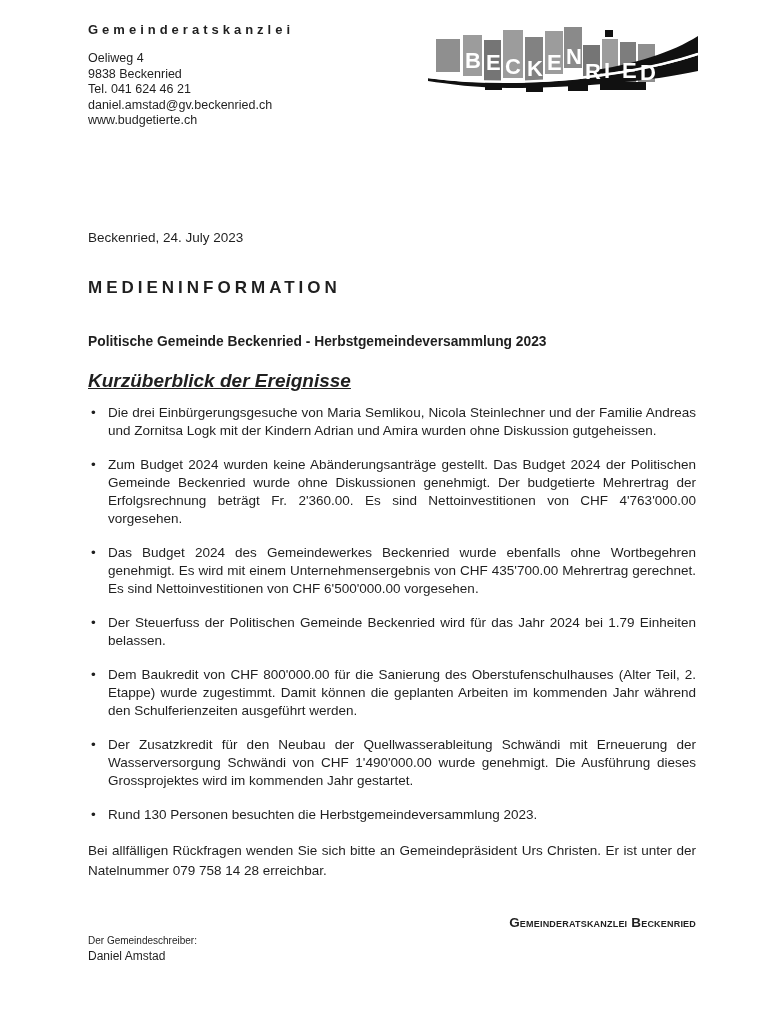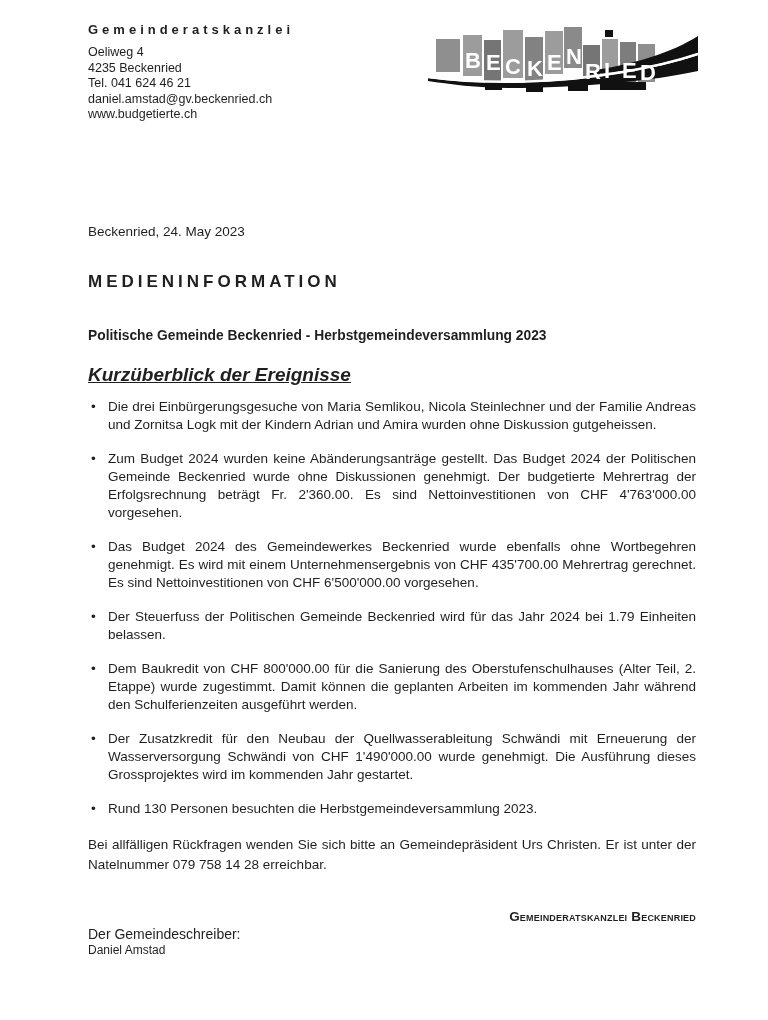--- a/index.html
+++ b/index.html
@@ -18,21 +18,21 @@
     position: absolute;
     left: 88px;
     right: 72px;
     top: 22px;
   }
   .office {
     font-size: 13px;
     font-weight: bold;
     letter-spacing: 4px;
   }
-  .address { margin-top: 8px; }
+  .address { margin-top: 14px; }
   .addr-line {
     font-size: 12.5px;
     line-height: 15.6px;
   }
   .logo {
     position: absolute;
     left: 428px;
     top: 24px;
     width: 270px;
     height: 68px;
@@ -89,21 +89,21 @@
   .signature { margin-top: 34px; }
   .sig-org {
     font-size: 13.5px;
     font-weight: bold;
     font-variant: small-caps;
     letter-spacing: 0.2px;
     text-align: right;
   }
   .sig-role {
     margin-top: 2px;
-    font-size: 14px;
+    font-size: 10px;
     line-height: 17px;
   }
   .sig-name {
     font-size: 12px;
     line-height: 15px;
   }
 </style>
 </head>
 <body>
 
@@ -148,28 +148,28 @@
         </g>
     </svg>
   </div>
 
   <div class="content">
     <div class="sender">
       <div class="office">Gemeinderatskanzlei</div>
       <div class="address">
 
       <div class="addr-line">Oeliweg 4</div>
-          <div class="addr-line">4235 Beckenried</div>
+          <div class="addr-line">9838 Beckenried</div>
           <div class="addr-line">Tel. 041 624 46 21</div>
           <div class="addr-line">daniel.amstad@gv.beckenried.ch</div>
           <div class="addr-line">www.budgetierte.ch</div>
         </div>
     </div>
 
-    <p class="date">Beckenried, 24. May 2023</p>
+    <p class="date">Beckenried, 24. July 2023</p>
 
     <h1 class="medieninfo">MEDIENINFORMATION</h1>
 
     <h2 class="title">Politische Gemeinde Beckenried - Herbstgemeindeversammlung 2023</h2>
 
     <div><h3 class="section">Kurzüberblick der Ereignisse</h3></div>
 
     <ul class="bullets">
 
     <li class="bullet">Die drei Einbürgerungsgesuche von Maria Semlikou, Nicola Steinlechner und der Familie Andreas und Zornitsa Logk mit der Kindern Adrian und Amira wurden ohne Diskussion gutgeheissen.</li>

